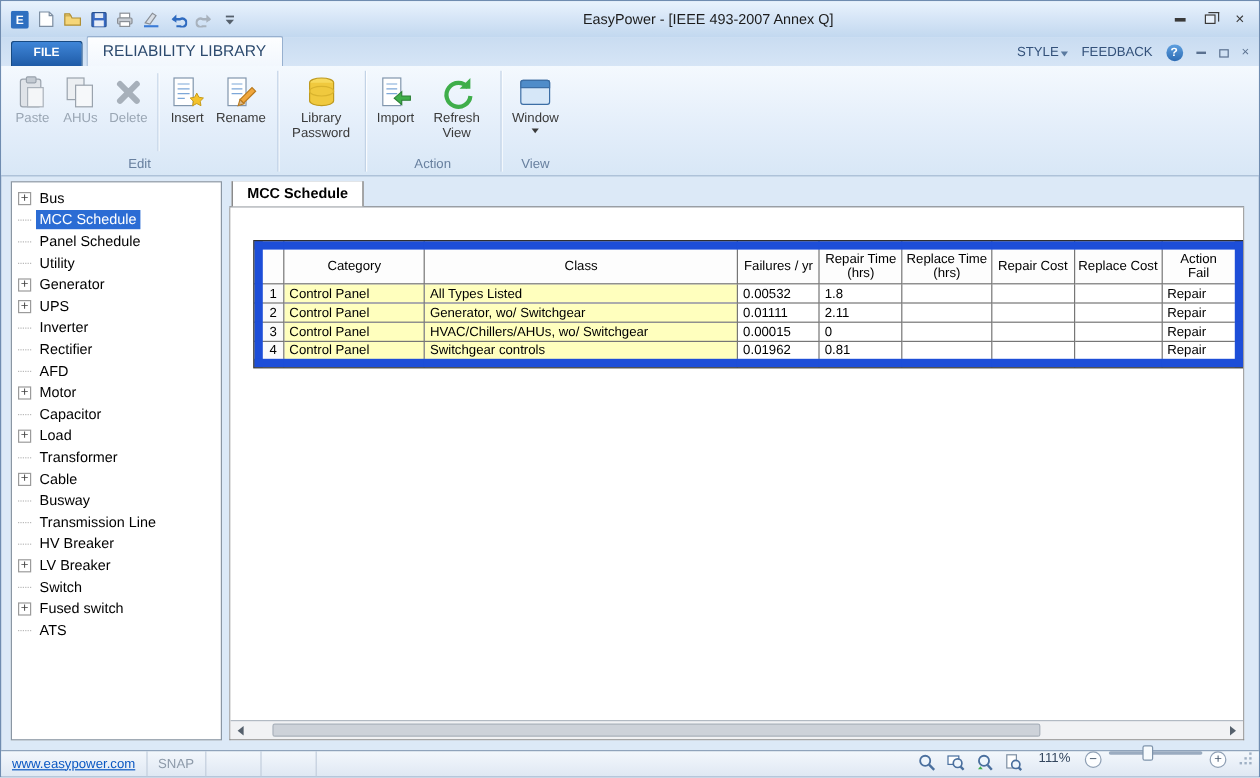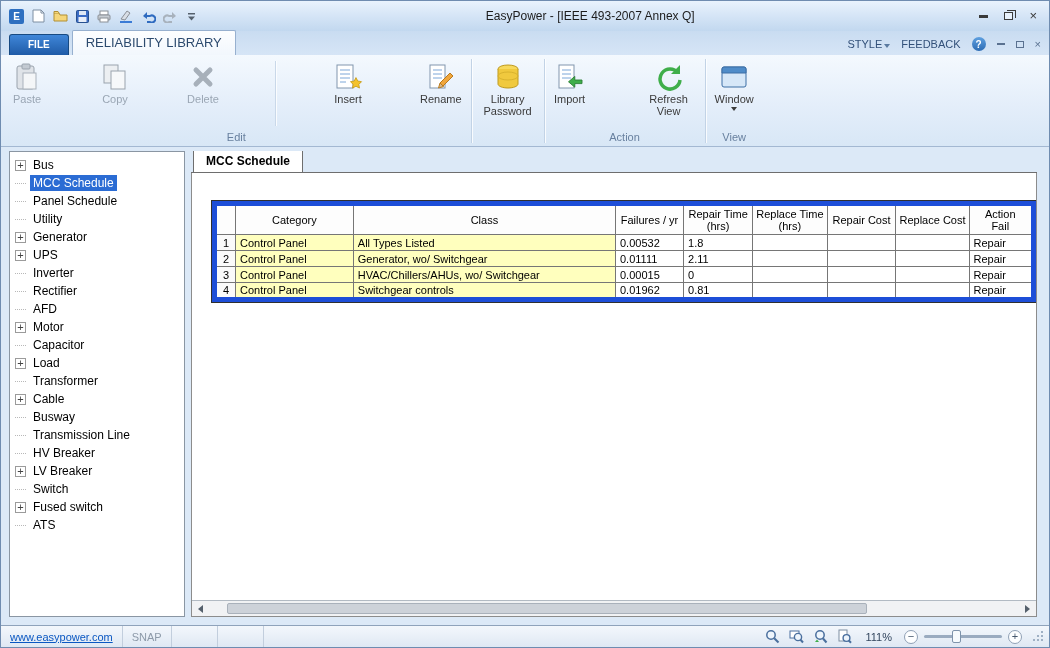--- a/index.html
+++ b/index.html
@@ -36,21 +36,21 @@
     color:#fff; font-size:10px; font-weight:bold; display:flex; align-items:center; justify-content:center; }
   .mini-glyph { color:#5a7190; font-size:11px; line-height:11px; }
   .rib-min { width:8px; height:2px; background:#5a7190; }
   .rib-restore { width:8px; height:7px; border:1px solid #5a7190; }
 
   
   .ribbon { height:92px; flex:0 0 92px; display:flex; align-items:stretch; padding:1px 2px 0;
     background:linear-gradient(180deg,#f4f9fe 0%,#e4eefa 55%,#d8e7f6 100%);
     border-bottom:1px solid #a3b8d2; }
   .rib-group { display:flex; flex-direction:column; }
-  .rib-buttons { flex:1; display:flex; align-items:flex-start; padding:2px 4px 0;gap:48px; }
+  .rib-buttons { flex:1; display:flex; align-items:flex-start; padding:2px 4px 0; }
   .rib-btn { min-width:38px; max-width:62px; display:flex; flex-direction:column; align-items:center;
     padding:3px 4px 2px; border-radius:3px; font-size:11px; line-height:12px; color:#3a3a3a;
     text-align:center; cursor:default; }
   .rib-btn .ic { width:32px; height:32px; display:flex; align-items:center; justify-content:center; }
   .rib-btn.disabled { color:#9aa6b4; }
   .rib-btn .dd { width:0; height:0; border-left:3px solid transparent; border-right:3px solid transparent;
     border-top:4px solid #3a3a3a; margin-top:2px; }
   .rib-label { height:17px; line-height:17px; text-align:center; font-size:11px; color:#68809f; }
   .group-sep { width:1px; background:#c2d3e6; box-shadow:1px 0 0 rgba(255,255,255,.8); margin:3px 1px; }
   .btn-sep { width:1px; align-self:stretch; background:#c9d8e9; box-shadow:1px 0 0 rgba(255,255,255,.8);
@@ -74,21 +74,21 @@
   .doc-tab { background:#fff; border:1px solid #6e6e6e; border-bottom:none; padding:3px 12px 4px;
     font-size:12px; font-weight:bold; color:#000; margin-left:2px; }
   .doc-wrap { flex:1; display:flex; flex-direction:column; background:#fff;
     border:1px solid #8c8c8c; border-top:none; overflow:hidden; }
   .doc-area { flex:1; position:relative; overflow:hidden; background:#fff; }
 
   table.grid { position:absolute; left:20px; top:28px; border-collapse:collapse; table-layout:fixed;
     font-size:11px; }
   table.grid th, table.grid td { border:1px solid #767676; padding:1px 4px; height:16px;
     overflow:hidden; white-space:nowrap; }
-  table.grid { border:5px solid #1d4ed8; outline:1px solid #2f2f2f; }
+  table.grid { border:7px solid #1d4ed8; outline:1px solid #2f2f2f; }
   table.grid th { background:#fdfdfd; font-weight:normal; text-align:center; line-height:12px;
     padding:2px 3px; }
   td.rownum { background:#fafafa; text-align:center; }
   td.yellow { background:#ffffbe; }
   td.cell { text-align:left; }
 
   .hscroll { height:16px; flex:0 0 16px; border-top:1px solid #b2bac3; background:#f1f2f4;
     display:flex; align-items:center; }
   .scroll-btn { width:17px; height:15px; display:flex; align-items:center; justify-content:center; }
   .tri-left { width:0; height:0; border-top:4px solid transparent; border-bottom:4px solid transparent;
@@ -98,21 +98,21 @@
   .scroll-track { flex:1; position:relative; height:15px; }
   .scroll-thumb { position:absolute; left:18px; top:2px; height:11px; width:640px;
     background:#cdd2d9; border:1px solid #a9b1bb; border-radius:2px; }
 
   
   .statusbar { height:22px; flex:0 0 22px; border-top:1px solid #8fa3bb; display:flex; align-items:center;
     background:linear-gradient(180deg,#f3f7fc,#dfe8f3); font-size:11px; color:#44566e; }
   .sb-pane { padding:0 9px; border-right:1px solid #c2cedd; height:100%; display:flex; align-items:center; }
   .sb-link { color:#0a57c2; text-decoration:underline; cursor:pointer; }
   .sb-snap { color:#8d9aa9; }
-  .sb-right { margin-left:auto; display:flex; align-items:center; gap:6px; padding-right:4px; height:100%; }
+  .sb-right { margin-left:auto; display:flex; gap:6px; padding-right:4px; height:100%; }
   .sb-iconbtn { width:18px; height:18px; display:flex; align-items:center; justify-content:center; }
   .sb-zoom { padding:0 6px; color:#33465e; }
   .zoom-circle { width:14px; height:14px; border-radius:50%; border:1px solid #8fa0b5; background:#fdfeff;
     color:#47596e; font-size:11px; line-height:11px; display:flex; align-items:center; justify-content:center; }
   .slider-track { width:78px; height:3px; background:#9aabc0; border-radius:2px; position:relative; }
   .slider-thumb { position:absolute; left:28px; top:-5px; width:9px; height:13px; background:#f6fafd;
     border:1px solid #7e93ab; border-radius:2px; }
   .grip { width:13px; height:13px; margin-left:4px; position:relative; }
   .grip i { position:absolute; width:2px; height:2px; background:#9fb0c4; }
 </style>
@@ -214,21 +214,21 @@
             </div>
             <div>Paste</div>
           </div>
           <div class="rib-btn disabled">
             <div class="ic">
               <svg width="30" height="30">
                 <rect x="4" y="3" width="14" height="18" fill="#eceff2" stroke="#9aa3ad"></rect>
                 <rect x="11" y="9" width="14" height="18" fill="#f6f8fa" stroke="#9aa3ad"></rect>
               </svg>
             </div>
-            <div>Copy</div>
+            <div>AHUs</div>
           </div>
           <div class="rib-btn disabled">
             <div class="ic">
               <svg width="30" height="30">
                 <path d="M8 8 L22 22 M22 8 L8 22" stroke="#a7b0ba" stroke-width="5" stroke-linecap="round"></path>
               </svg>
             </div>
             <div>Delete</div>
           </div>
           <div class="btn-sep"></div>

